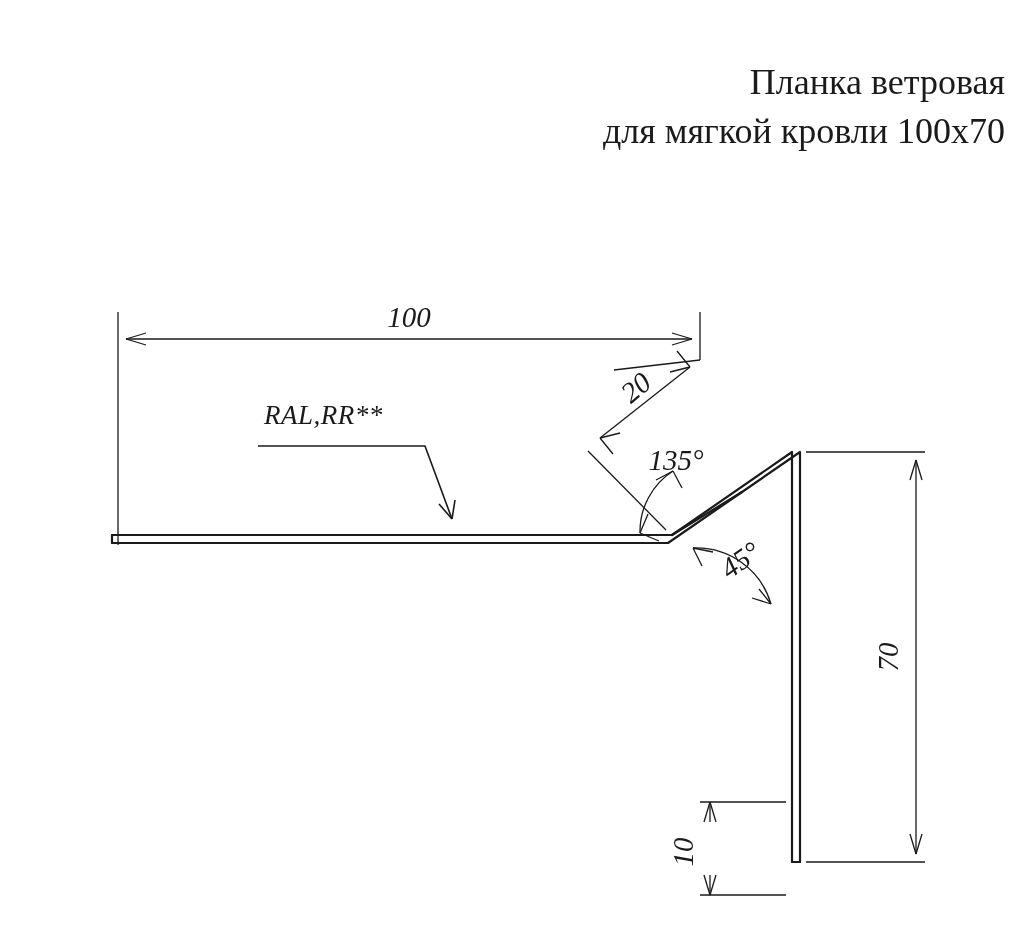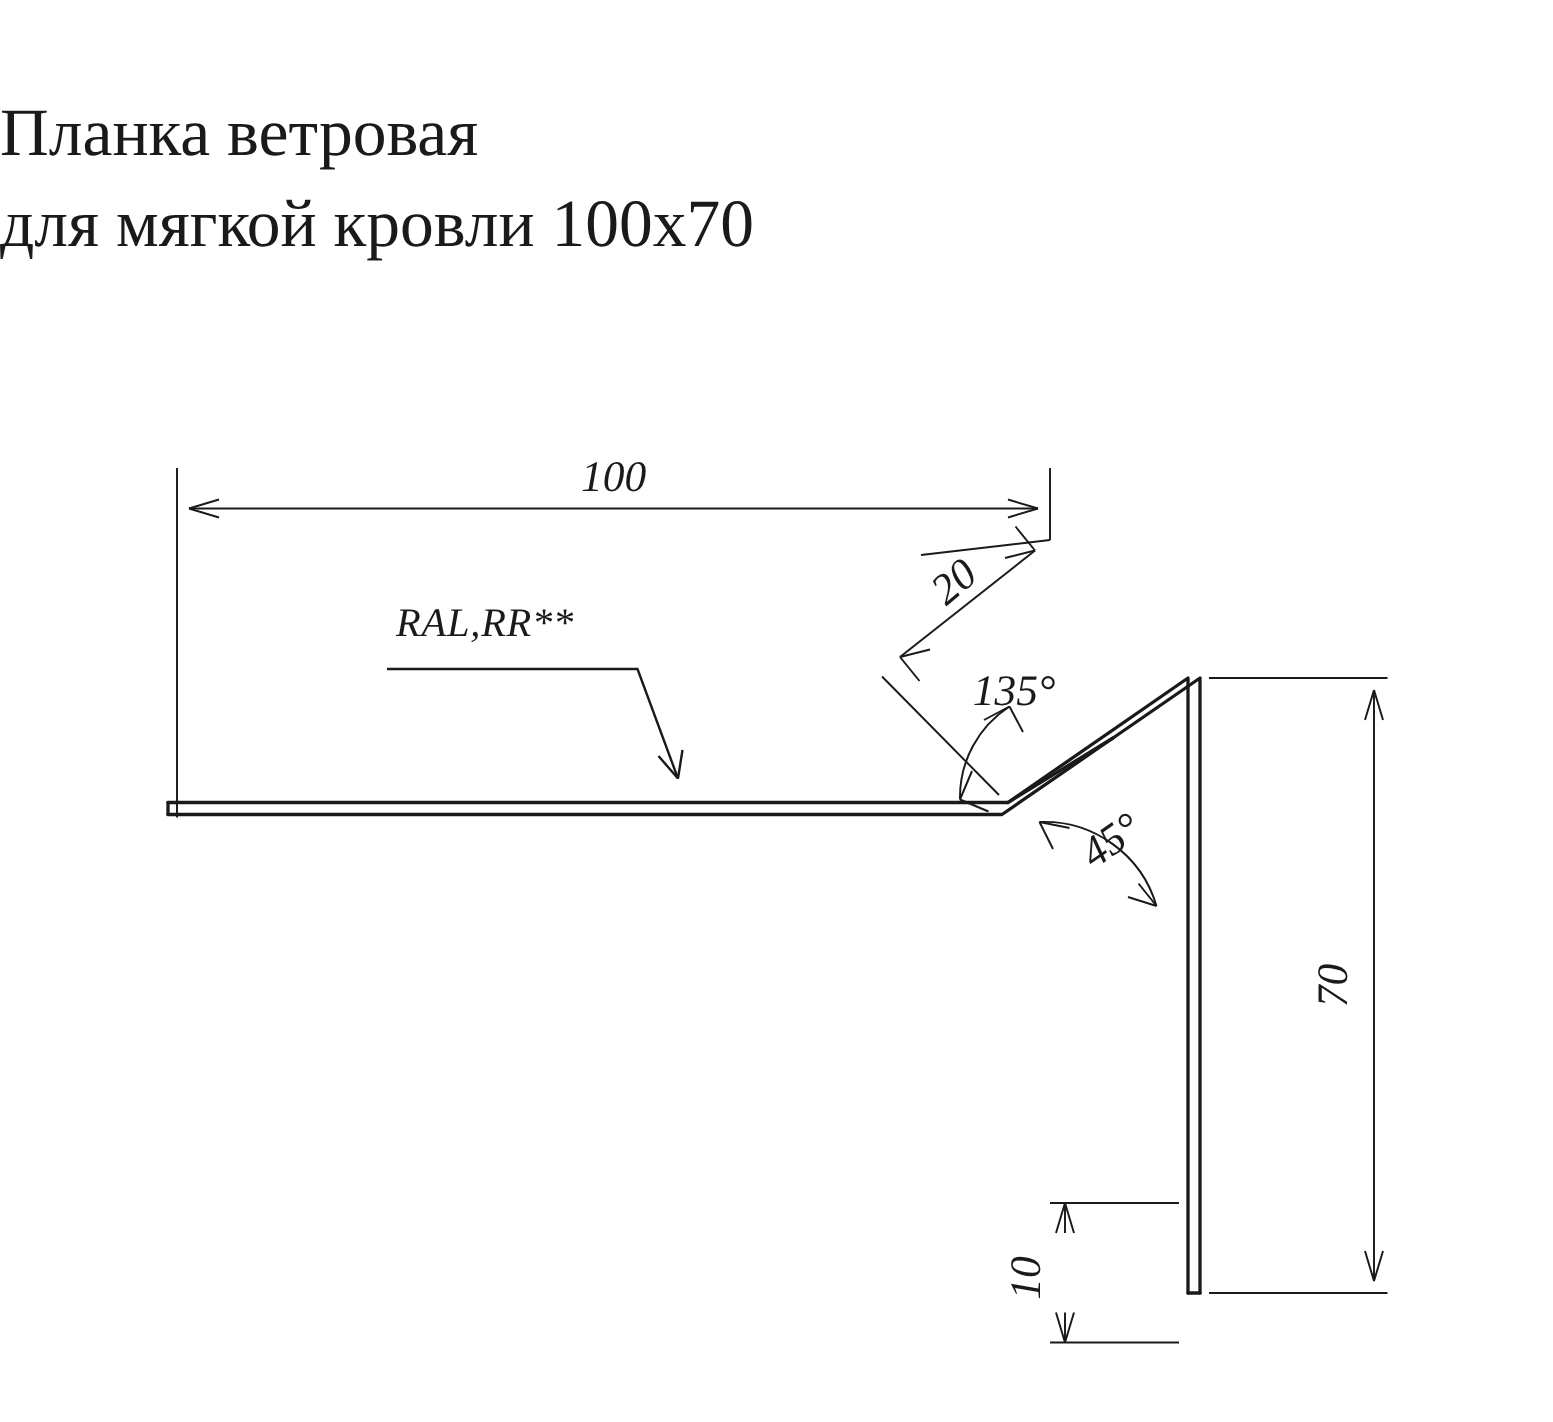--- a/index.html
+++ b/index.html
@@ -13,23 +13,23 @@
     height: 948px;
     background: #ffffff;
     overflow: hidden;
     font-family: "Liberation Serif", serif;
   }
   #title {
     position: absolute;
     left: 0;
     top: 58px;
     width: 1005px;
-    text-align: left;
+    text-align: right;
     font-family: "Liberation Serif", serif;
-    font-size: 45px;
+    font-size: 36px;
     line-height: 1.35;
     color: #1a1a1a;
     white-space: pre-line;
   }
   #drawing {
     position: absolute;
     left: 0;
     top: 0;
   }
   .lbl {

